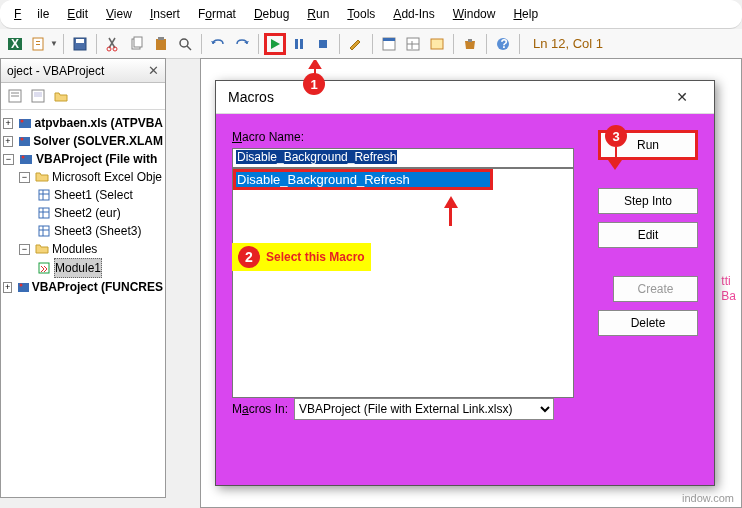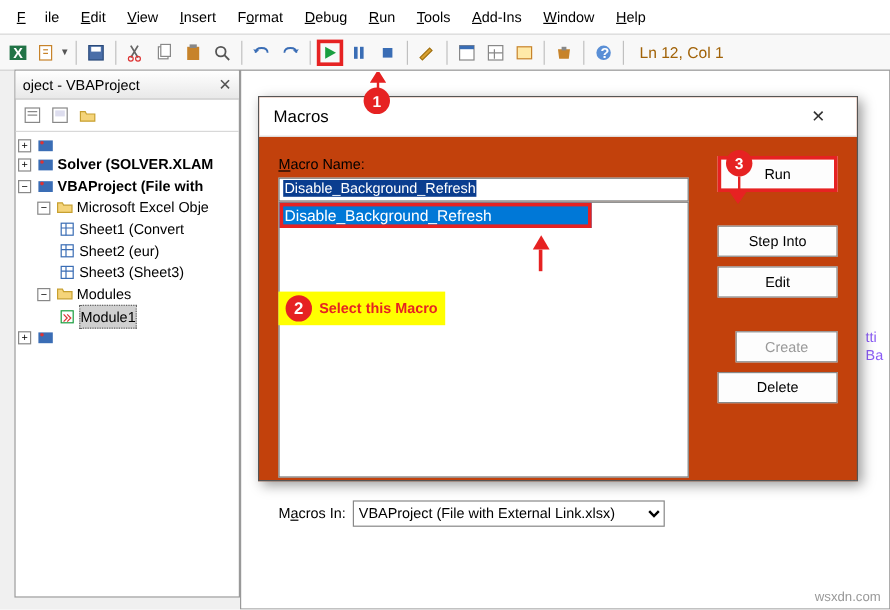--- a/index.html
+++ b/index.html
@@ -1,65 +1,65 @@
 <!DOCTYPE html>
 <html><head>
 <meta charset="utf-8">
 <style>
 * { box-sizing: border-box; margin: 0; padding: 0; font-family: "Segoe UI", Tahoma, sans-serif; font-size: 12px; }
 body { width: 742px; height: 508px; background: #f0f0f0; position: relative; overflow: hidden; }
 
-.menubar { background: #fff; border-bottom: 1px solid #d0d0d0; padding: 4px 6px; display: flex; gap: 2px; }
+.menubar { background: #fff; border-bottom: 1px solid #d0d0d0; padding: 4px 6px; display: flex; gap: 2px; border-radius: 12px; }
 .menubar span { padding: 3px 8px; cursor: default; }
 .menubar span u { text-decoration: underline; }
 
 .toolbar { background: #f8f8f8; border-bottom: 1px solid #d0d0d0; padding: 3px 4px; display: flex; align-items: center; gap: 2px; height: 30px; }
 .tbtn { width: 22px; height: 22px; display: flex; align-items: center; justify-content: center; border: 1px solid transparent; }
 .sep { width: 1px; height: 20px; background: #c0c0c0; margin: 0 3px; }
 .drop { font-size: 8px; margin-left: -2px; color: #555; }
 .run-hl { border: 3px solid #e62222 !important; }
 .status-pos { margin-left: 8px; color: #a16207; font-size: 13px; }
 
-.project-pane { position: absolute; left: 12px; top: 58px; width: 188px; height: 440px; background: #fff; border: 1px solid #999; }
+.project-pane { position: absolute; left: 0; top: 58px; width: 166px; height: 440px; background: #fff; border: 1px solid #999; }
 .pp-title { background: linear-gradient(#fff,#e8e8e8); border-bottom: 1px solid #c0c0c0; padding: 4px 6px; display: flex; justify-content: space-between; align-items: center; }
 .pp-close { font-family: Arial; font-size: 13px; color: #555; }
 .pp-toolbar { padding: 3px 4px; border-bottom: 1px solid #d8d8d8; display:flex; gap:3px;}
 .pp-toolbar .ico { width:20px; height:20px; border:1px solid transparent; display:flex;align-items:center;justify-content:center;}
 .tree { padding: 4px 2px; font-size: 12px; line-height: 18px; overflow: hidden; white-space: nowrap; }
 .tree .row { display: flex; align-items: center; gap: 3px; }
 .tree .collapse { width:11px; height:11px; border:1px solid #888; display:flex; align-items:center; justify-content:center; font-size:9px; line-height:1; background:#fff; margin-right:2px;}
 .ind1 { padding-left: 16px; } .ind2 { padding-left: 34px; }
 .bold { font-weight: bold; }
 .module-sel { background:#d0d0d0; border:1px dotted #666; padding:0 0;}
 
 .code-pane { position: absolute; left: 200px; top: 58px; right: 0; bottom: 0; background: #fff; border: 1px solid #999; }
-.code-text { position:absolute; right:5px; top:215px; font-family:"Courier New",monospace; font-size:13px; color:#8b5cf6; line-height:15px;}
+.code-text { position:absolute; right:5px; top:215px; font-family:"Courier New",monospace; font-size:13px; color:#ec4899; line-height:15px;}
 
 .callout1 { position: absolute; top: 73px; left: 303px; z-index:40;}
 .callout-circle { width:22px;height:22px;border-radius:50%;background:#e62222;color:#fff;display:flex;align-items:center;justify-content:center;font-weight:bold;font-size:13px;}
 
-.dialog { position: absolute; top: 80px; left: 215px; width: 500px; height: 321px; background: #c2410c; border: 1px solid #555; box-shadow: 3px 3px 10px rgba(0,0,0,0.4); z-index:20; }
+.dialog { position: absolute; top: 80px; left: 215px; width: 500px; height: 406px; background: #d946ef; border: 1px solid #555; box-shadow: 3px 3px 10px rgba(0,0,0,0.4); z-index:20; }
 .dlg-title { background: #fff; padding: 8px 12px; display: flex; justify-content: space-between; align-items: center; border-bottom:1px solid #ddd;}
 .dlg-title span { font-size: 14px; }
 .dlg-close { font-size: 16px; color: #333; width:40px; text-align:center; }
 .dlg-body { padding: 16px; display:flex; gap:24px;}
 .dlg-left { flex:1;}
 .dlg-label { font-size:12px; margin-bottom:4px; display:block; text-decoration: none;}
 .dlg-label u { text-decoration: underline;}
 .name-input { width:100%; border:1px solid #777; background:#fff; height:20px; padding:1px 3px; }
 .name-input .sel { background:#0a3d8f; color:#fff; padding:0 1px; font-size:12px;}
 .macro-list { width:100%; height:230px; border:1px solid #777; background:#fff; margin-top:0;}
 .macro-item { background:#0078d7; color:#fff; padding:2px 4px; font-size:13px;}
 .macro-item-hl { border:3px solid #e62222; width:260px; box-sizing:border-box; padding:0 1px;}
 .macro-arrow { display:flex; flex-direction:column; align-items:center; margin-top:6px; margin-left:95px;}
 .macro-arrow .head { width:0;height:0;border-left:7px solid transparent;border-right:7px solid transparent;border-bottom:12px solid #e62222;}
 .macro-arrow .stem { width:3px;height:18px;background:#e62222;}
 .select-macro { position:absolute; top:243px; left:232px; background:#ffff00; color:#e62222; font-weight:bold; font-size:16px; padding:3px 6px; display:flex; align-items:center; gap:6px; z-index:30;}
 .select-macro .circ { width:22px;height:22px;border-radius:50%;background:#e62222;color:#fff;display:flex;align-items:center;justify-content:center;font-size:14px;}
-.macros-in { margin-top: 19px; display:flex; align-items:center; gap:6px;}
+.macros-in { margin-top: 0; display:flex; align-items:center; gap:6px;}
 .macros-in select { width: 260px; height:22px; border:1px solid #888; background:#fff;}
 .dlg-right { width:100px; display:flex; flex-direction:column; gap:8px;}
 .dlg-btn { height:26px; border:1px solid #888; background:#fdfdfd; display:flex; align-items:center; justify-content:center; font-size:12px; box-shadow:0 0 0 1px #fff inset;}
 .dlg-btn.disabled { color:#999;margin-left:15px; }
 .run-btn-hl { border:3px solid #e62222; height:30px;}
 .callout3 { position:absolute; top:125px; left:605px; z-index:40;}
 .callout3 .circ { width:22px;height:22px;border-radius:50%;background:#e62222;color:#fff;display:flex;align-items:center;justify-content:center;font-weight:bold;font-size:13px;}
 .callout3 .stem { width:2px; height:13px; background:#e62222; margin-left:10px;}
 .callout3 .head { width:0;height:0;border-left:7px solid transparent;border-right:7px solid transparent;border-top:10px solid #e62222; margin-left:3px;}
 .watermark { position:absolute; bottom:4px; right:8px; font-size:11px; color:#999; z-index:50;}
@@ -228,20 +228,21 @@
         </svg>
       </div>
   </div>
   <div class="tree">
     <div class="row">
         <span class="collapse">+</span>
         <svg width="14" height="14">
           <rect x="1" y="3" width="12" height="9" fill="#3a6db5"></rect>
           <circle cx="4" cy="5" r="1.5" fill="#d33"></circle>
         </svg>
+        <span class="bold">atpvbaen.xls (ATPVBA</span>
       </div>
     <div class="row">
         <span class="collapse">+</span>
         <svg width="14" height="14">
           <rect x="1" y="3" width="12" height="9" fill="#3a6db5"></rect>
           <circle cx="4" cy="5" r="1.5" fill="#d33"></circle>
         </svg>
         <span class="bold">Solver (SOLVER.XLAM</span>
       </div>
     <div class="row">
@@ -258,21 +259,21 @@
           <path d="M1 3 L5 3 L6 5 L13 5 L13 11 L1 11 Z" fill="#f5d47a" stroke="#c7a030"></path>
         </svg>
         <span>Microsoft Excel Obje</span>
       </div>
     <div class="row ind2">
         <svg width="14" height="14">
           <rect x="2" y="2" width="10" height="10" fill="#fff" stroke="#3a6db5"></rect>
           <line x1="6" y1="2" x2="6" y2="12" stroke="#3a6db5"></line>
           <line x1="2" y1="6" x2="12" y2="6" stroke="#3a6db5"></line>
         </svg>
-        <span>Sheet1 (Convert</span>
+        <span>Sheet1 (Select</span>
       </div>
     <div class="row ind2">
         <svg width="14" height="14">
           <rect x="2" y="2" width="10" height="10" fill="#fff" stroke="#3a6db5"></rect>
           <line x1="6" y1="2" x2="6" y2="12" stroke="#3a6db5"></line>
           <line x1="2" y1="6" x2="12" y2="6" stroke="#3a6db5"></line>
         </svg>
         <span>Sheet2 (eur)</span>
       </div>
     <div class="row ind2">
@@ -296,20 +297,21 @@
           <path d="M4 5 L7 8 L4 11 M7 5 L10 8 L7 11" stroke="#d33" fill="none"></path>
         </svg>
         <span class="module-sel">Module1</span>
       </div>
     <div class="row">
         <span class="collapse">+</span>
         <svg width="14" height="14">
           <rect x="1" y="3" width="12" height="9" fill="#3a6db5"></rect>
           <circle cx="4" cy="5" r="1.5" fill="#d33"></circle>
         </svg>
+        <span class="bold">VBAProject (FUNCRES</span>
       </div>
   </div>
 </div>
 
 <div class="code-pane">
   <div class="code-text">
     <div>tti</div>
     <div>Ba</div>
   </div>
 </div>
@@ -362,13 +364,13 @@
   <div class="circ">2</div>
   <span>Select this Macro</span>
 </div>
 
 <div class="callout3">
   <div class="circ">3</div>
   <div class="stem"></div>
   <div class="head"></div>
 </div>
 
-<div class="watermark">wsxdn.com</div>
+<div class="watermark">indow.com</div>
 
 </body></html>

